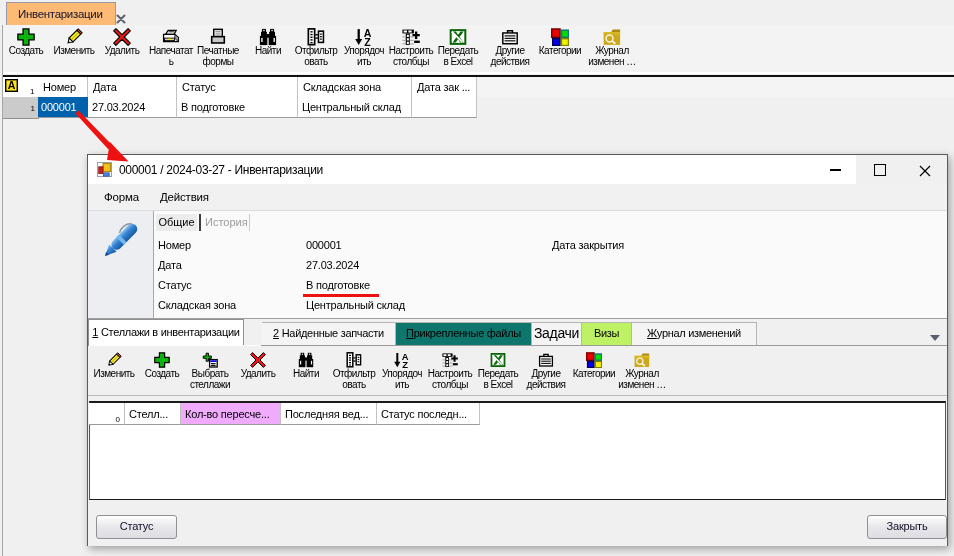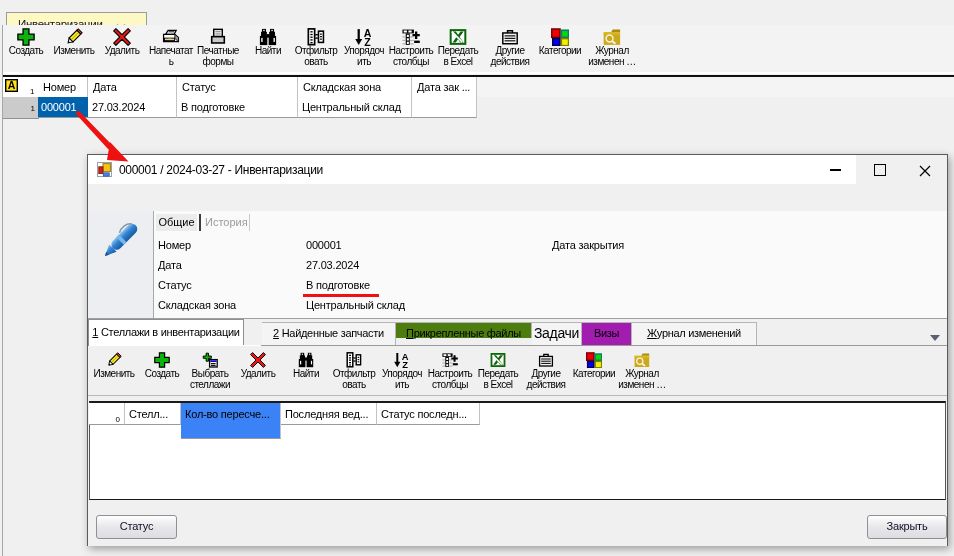--- a/index.html
+++ b/index.html
@@ -1,15 +1,15 @@
 <!DOCTYPE html>
 <html><head><meta charset="utf-8"><style>html,body{margin:0;padding:0}#app{position:relative;width:954px;height:556px;background:#f0f0f0;font-family:"Liberation Sans",sans-serif;overflow:hidden}.ab{position:absolute}.tb,.tb2{position:absolute;text-align:center}.ticon{height:18px}.tb2 .ticon{height:17px}.tlab{font-size:10px;line-height:10.8px;color:#000;white-space:nowrap;letter-spacing:-0.5px}.gh{font-size:11px;letter-spacing:-0.2px;color:#000;background:#fff;border-right:1px solid #c3c3c3;box-sizing:border-box;padding:4px 0 0 5px}.gc{font-size:11px;letter-spacing:-0.2px;color:#000;background:#fff;border-right:1px solid #c3c3c3;border-bottom:1px solid #9a9a9a;box-sizing:border-box;padding:4px 0 0 4px}.btn{background:linear-gradient(#ffffff,#e9e9ec 45%,#dcdce2);border:1px solid #8f9092;border-radius:3px;font-size:11px;letter-spacing:-0.2px;color:#101028;text-align:center;line-height:20px}</style></head><body>
 <div id="app">
     <div class="ab" style="left:2px;top:25px;width:1px;height:531px;background:#a7a7a7"></div>
-    <div class="ab" style="left:6px;top:12px;width:141px;height:23px;background:#fef9c3;border:1px solid #989ba3;border-bottom:none;box-sizing:border-box">
+    <div class="ab" style="left:6px;top:2px;width:110px;height:23px;background:#fdba74;border:1px solid #989ba3;border-bottom:none;box-sizing:border-box">
       <div class="ab" style="left:11px;top:5px;font-size:11.5px;letter-spacing:-0.3px;color:#14142e">Инвентаризации</div>
       <div class="ab" style="left:109px;top:7px"><svg width="10" height="10" viewBox="0 0 10 10">
           <path d="M1.5 1.5 L8.5 8.5 M8.5 1.5 L1.5 8.5" stroke="#63636d" stroke-width="2.1" stroke-linecap="round"></path>
         </svg></div>
     </div>
     <div class="ab" style="left:3px;top:25px;width:951px;height:47px;background:#f3f3f3;border-bottom:2px solid #fff"></div>
     <div class="tb" style="left:-2px;top:28px;width:56px">
       <div class="ticon"><svg width="18" height="18" viewBox="0 0 16 16">
           <path d="M5.4 0.8h5.2v4.6h4.6v5.2h-4.6v4.6H5.4v-4.6H0.8V5.4h4.6z" fill="#0db30d" stroke="#000" stroke-width="1.2"></path>
         </svg></div>
@@ -203,20 +203,24 @@
             <rect x="1.8" y="4.8" width="4.2" height="6.8" fill="#cc2218" stroke="#8a1410" stroke-width="0.9"></rect>
             <rect x="6.4" y="10.9" width="5.8" height="3.2" fill="#4f86e8" stroke="#2757b0" stroke-width="0.9"></rect>
           </svg></div>
         <div class="ab" style="left:31px;top:8px;font-size:12px;letter-spacing:-0.3px;color:#000">000001 / 2024-03-27 - Инвентаризации</div>
         <div class="ab" style="left:742px;top:14px;width:11px;height:1.5px;background:#000"></div>
         <div class="ab" style="left:786px;top:9px;width:10px;height:10px;border:1.3px solid #000"></div>
         <div class="ab" style="left:831px;top:8px;width:12px;height:12px"><svg width="12" height="12" viewBox="0 0 12 12">
             <path d="M1 1 L11 11 M11 1 L1 11" stroke="#000" stroke-width="1.2"></path>
           </svg></div>
       </div>
+      <div class="ab" style="left:0;top:29px;width:859px;height:26px;background:#f1f1f1;border-bottom:1px solid #dcdcdc">
+        <div class="ab" style="left:16px;top:7px;font-size:11.5px;letter-spacing:-0.2px;color:#000">Форма</div>
+        <div class="ab" style="left:72px;top:7px;font-size:11.5px;letter-spacing:-0.2px;color:#000">Действия</div>
+      </div>
       <div class="ab" style="left:0;top:56px;width:65px;height:108px;background:#eceef1;border-right:1px solid #a9a9a9">
         <div class="ab" style="left:10px;top:12px"><svg width="40" height="40" viewBox="0 0 40 40">
             <defs>
               <linearGradient id="pg" x1="0" y1="0" x2="1" y2="0">
                 <stop offset="0" stop-color="#8ec4ee"></stop>
                 <stop offset="0.4" stop-color="#3584d6"></stop>
                 <stop offset="1" stop-color="#155a9e"></stop>
               </linearGradient>
             </defs>
             <g transform="rotate(45 20 20) translate(20 20) scale(1.32) translate(-20 -20)">
@@ -241,23 +245,23 @@
         <div class="ab" style="left:152px;top:68px;font-size:11px;letter-spacing:-0.2px;color:#000">В подготовке</div>
         <div class="ab" style="left:4px;top:88px;font-size:11px;letter-spacing:-0.2px;color:#000">Складская зона</div>
         <div class="ab" style="left:152px;top:88px;font-size:11px;letter-spacing:-0.2px;color:#000">Центральный склад</div>
         <div class="ab" style="left:149px;top:83px;width:76px;height:3px;background:#ee1111"></div>
         <div class="ab" style="left:398px;top:28px;font-size:11px;letter-spacing:-0.2px;color:#000">Дата закрытия</div>
       </div>
       <div class="ab" style="left:0;top:163px;width:859px;height:1px;background:#a0a0a0"></div>
       <div class="ab" style="left:0;top:164px;width:859px;height:27px;background:#f0f0f0"></div>
       <div class="ab" style="left:0px;top:164px;width:156px;height:27px;background:#fff;border:1px solid #8f8f8f;border-bottom:none;box-sizing:border-box;font-size:11px;letter-spacing:-0.3px;color:#000;text-align:center;line-height:24px;z-index:3"><u>1</u> Стеллажи в инвентаризации</div>
       <div class="ab" style="left:174px;top:167px;width:134px;height:24px;background:#f4f4f4;border:1px solid #b5b5b5;border-bottom:none;border-left:none;box-sizing:border-box;font-size:11px;letter-spacing:-0.3px;color:#000;text-align:center;line-height:21px"><u>2</u> Найденные запчасти</div>
-      <div class="ab" style="left:308px;top:167px;width:136px;height:16px;background:#4d7c0f;border:1px solid #b5b5b5;border-bottom:none;border-left:none;box-sizing:border-box;font-size:11px;letter-spacing:-0.3px;color:#000;text-align:center;line-height:21px"><u>П</u>рикрепленные файлы</div>
+      <div class="ab" style="left:308px;top:167px;width:136px;height:24px;background:#0f766e;border:1px solid #b5b5b5;border-bottom:none;border-left:none;box-sizing:border-box;font-size:11px;letter-spacing:-0.3px;color:#000;text-align:center;line-height:21px"><u>П</u>рикрепленные файлы</div>
       <div class="ab" style="left:444px;top:167px;width:50px;height:24px;background:#f4f4f4;border:1px solid #b5b5b5;border-bottom:none;border-left:none;box-sizing:border-box;font-size:14px;letter-spacing:-0.3px;color:#000;text-align:center;line-height:21px">Задачи</div>
-      <div class="ab" style="left:494px;top:167px;width:50px;height:24px;background:#a21caf;border:1px solid #b5b5b5;border-bottom:none;border-left:none;box-sizing:border-box;font-size:11px;letter-spacing:-0.3px;color:#000;text-align:center;line-height:21px">Визы</div>
+      <div class="ab" style="left:494px;top:167px;width:50px;height:24px;background:#bef264;border:1px solid #b5b5b5;border-bottom:none;border-left:none;box-sizing:border-box;font-size:11px;letter-spacing:-0.3px;color:#000;text-align:center;line-height:21px">Визы</div>
       <div class="ab" style="left:544px;top:167px;width:125px;height:24px;background:#f4f4f4;border:1px solid #b5b5b5;border-bottom:none;border-left:none;box-sizing:border-box;font-size:11px;letter-spacing:-0.3px;color:#000;text-align:center;line-height:21px"><u>Ж</u>урнал изменений</div>
       <div class="ab" style="left:0px;top:190px;width:859px;height:1px;background:#9a9a9a;z-index:2"></div>
       <div class="ab" style="left:1px;top:190px;width:172px;height:1px;background:#fff;z-index:4"></div>
       <div class="ab" style="left:842px;top:180px;width:0;height:0;border-left:5px solid transparent;border-right:5px solid transparent;border-top:6px solid #5a6070"></div>
       <div class="ab" style="left:0;top:191px;width:859px;height:49px;background:#f0f0f0;border-bottom:1px solid #b9b9b9"></div>
       <div class="tb2" style="left:-2px;top:197px;width:56px">
         <div class="ticon"><svg width="16" height="16" viewBox="0 0 16 16">
             <g transform="rotate(45 8 8)">
               <rect x="5.6" y="1.8" width="4.8" height="10" fill="#f5ef2e" stroke="#000" stroke-width="1"></rect>
               <line x1="8" y1="2" x2="8" y2="11.5" stroke="#c8b400" stroke-width="1"></line>
@@ -404,21 +408,21 @@
           </svg></div>
         <div class="tlab">Журнал<br>изменен …</div>
       </div>
       <div class="ab" style="left:1px;top:246px;width:857px;height:100px;background:#fff;border-top:2px solid #1a1a1a;border-bottom:2px solid #1a1a1a;border-left:1px solid #555;border-right:1px solid #555;box-sizing:border-box"></div>
       <div class="ab" style="left:1px;top:248px;width:36px;height:22px;background:#fff;border-right:1px solid #c3c3c3;border-bottom:1px solid #9a9a9a;box-sizing:border-box">
         <div class="ab" style="right:4px;top:12px;font-size:8px;color:#000">0</div>
       </div>
       <div class="ab" style="left:37px;top:248px;width:56px;height:22px;background:#fff;border-right:1px solid #c3c3c3;border-bottom:1px solid #9a9a9a;box-sizing:border-box">
         <div class="ab" style="left:4px;top:5px;font-size:11px;letter-spacing:-0.2px;color:#000;white-space:nowrap">Стелл...</div>
       </div>
-      <div class="ab" style="left:93px;top:248px;width:100px;height:36px;background:#3b82f6;border-right:1px solid #c3c3c3;border-bottom:1px solid #9a9a9a;box-sizing:border-box">
+      <div class="ab" style="left:93px;top:248px;width:100px;height:22px;background:#f0abfc;border-right:1px solid #c3c3c3;border-bottom:1px solid #9a9a9a;box-sizing:border-box">
         <div class="ab" style="left:4px;top:5px;font-size:11px;letter-spacing:-0.2px;color:#000;white-space:nowrap">Кол-во пересче...</div>
       </div>
       <div class="ab" style="left:193px;top:248px;width:96px;height:22px;background:#fff;border-right:1px solid #c3c3c3;border-bottom:1px solid #9a9a9a;box-sizing:border-box">
         <div class="ab" style="left:4px;top:5px;font-size:11px;letter-spacing:-0.2px;color:#000;white-space:nowrap">Последняя вед...</div>
       </div>
       <div class="ab" style="left:289px;top:248px;width:103px;height:22px;background:#fff;border-right:1px solid #c3c3c3;border-bottom:1px solid #9a9a9a;box-sizing:border-box">
         <div class="ab" style="left:4px;top:5px;font-size:11px;letter-spacing:-0.2px;color:#000;white-space:nowrap">Статус последн...</div>
       </div>
       <div class="ab" style="left:0;top:345px;width:859px;height:46px;background:#f0f0f0"></div>
       <div class="ab btn" style="left:8px;top:360px;width:79px;height:22px">Статус</div>

